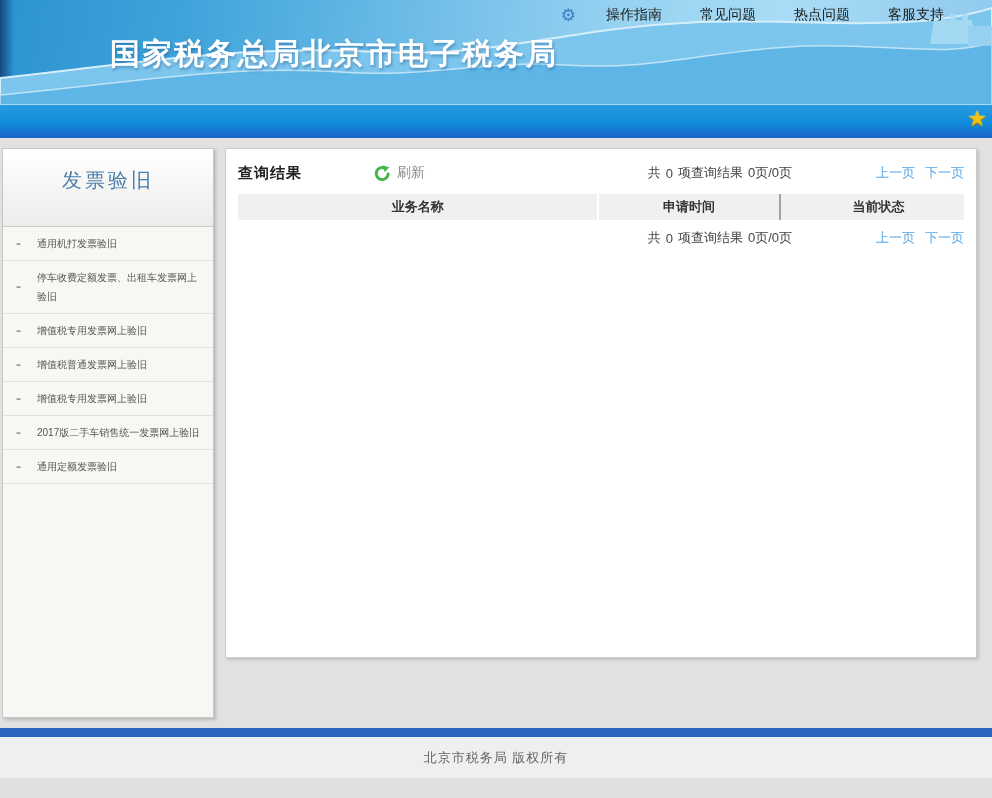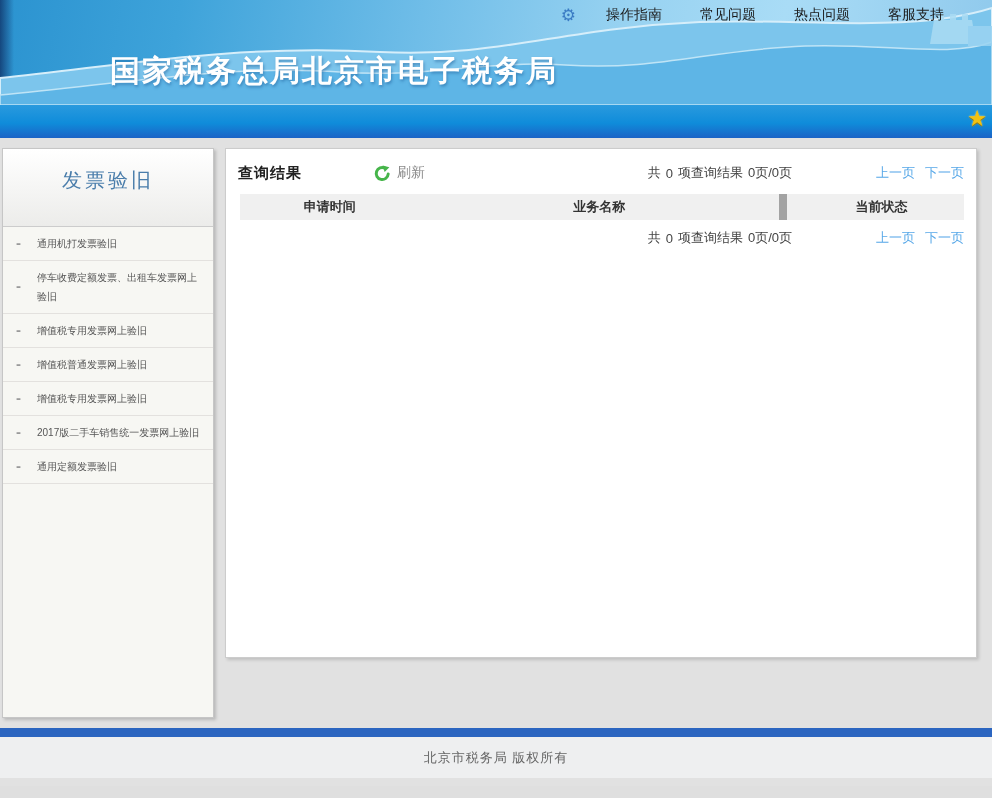--- a/index.html
+++ b/index.html
@@ -17,21 +17,21 @@
     background:linear-gradient(90deg,#15477e,rgba(21,71,126,0));
   }
   .header-scene { position:absolute; left:0; bottom:0; width:992px; height:105px; }
   .logo { position:absolute; left:16px; top:4px; width:90px; height:100px; }
   .logo-caption {
     position:absolute; left:0; top:78px; width:90px; text-align:center;
     color:#c01818; font-weight:700; font-style:italic; font-size:14px; letter-spacing:2px;
     text-shadow:0 0 1px rgba(255,255,255,.6);
   }
   .header-title {
-    position:absolute; left:110px; top:51px; color:#fff; font-size:30px; font-weight:700;
+    position:absolute; left:110px; top:34px; color:#fff; font-size:30px; font-weight:700;
     letter-spacing:2px; text-shadow:1px 2px 3px rgba(20,80,140,.45);
   }
   .top-nav {
     position:absolute; top:6px; right:48px; display:flex; align-items:center; gap:38px;
     font-size:14px; color:#1b1b1b;
   }
   .top-nav a { color:#1b1b1b; text-decoration:none; cursor:pointer; }
   .gear { color:#3b7cc4; font-size:17px; line-height:1; margin-right:-8px; cursor:pointer; }
 
   
@@ -81,21 +81,21 @@
   .pager { display:flex; gap:10px; margin-left:84px; font-size:13px; }
   .pager a { color:#58a8e8; text-decoration:none; cursor:pointer; }
 
   .grid-header { display:flex; margin-top:9px; height:26px; }
   .grid-header .cell {
     background:#f0f0f0; display:flex; align-items:center; justify-content:center;
     font-size:13px; font-weight:700; color:#333;
   }
   .grid-header .c1 { width:49.5%; }
   .grid-header .c2 { width:25%; border-left:2px solid #fff; }
-  .grid-header .c3 { width:25.5%; border-left:8px solid #a3a3a3;padding-left:12px; }
+  .grid-header .c3 { width:25.5%; border-left:2px solid #a3a3a3;padding-left:12px; }
 
   .info-bar { display:flex; align-items:center; height:24px; margin-top:6px; }
 
   
   .footer-line { position:absolute; top:728px; left:0; width:992px; height:9px; background:#2b65c0; }
   .footer {
     position:absolute; top:737px; left:0; width:992px; height:41px; background:#eeeff0;
     display:flex; align-items:center; justify-content:center;
     color:#666; font-size:13px; letter-spacing:1px;
   }
@@ -181,22 +181,22 @@
       <span>项查询结果</span>
       <span>0页/0页</span>
     </span>
     <span class="pager">
       <a>上一页</a>
       <a>下一页</a>
     </span>
   </div>
 
   <div class="grid-header">
+    <div class="cell c1">业务名称</div>
     <div class="cell c2">申请时间</div>
-    <div class="cell c1">业务名称</div>
     <div class="cell c3">当前状态</div>
   </div>
 
   <div class="info-bar">
     <span class="summary">
       <span>共</span>
       <span>0</span>
       <span>项查询结果</span>
       <span>0页/0页</span>
     </span>

